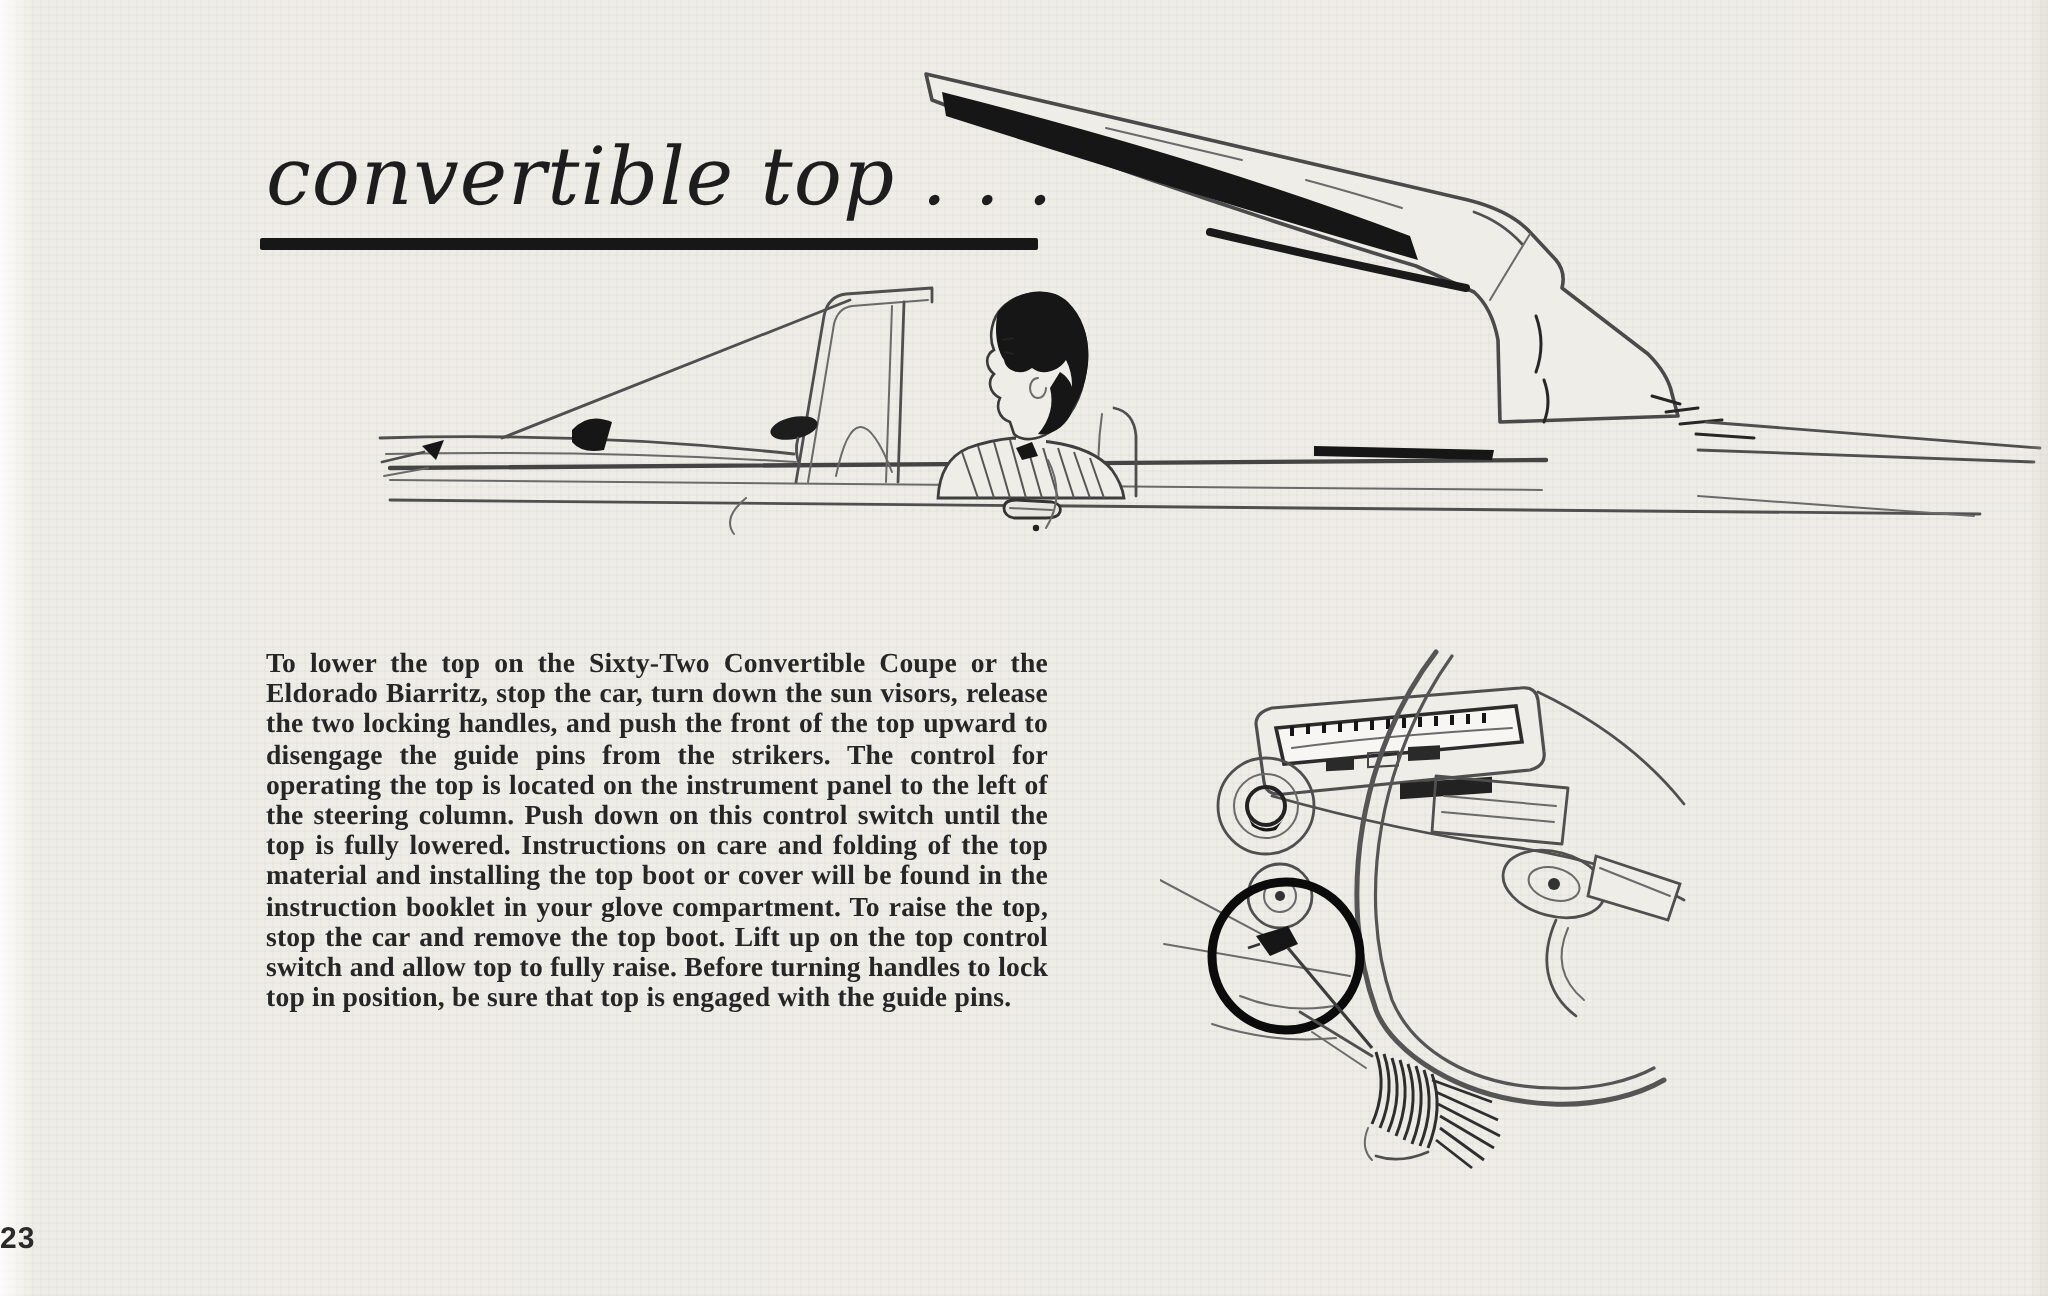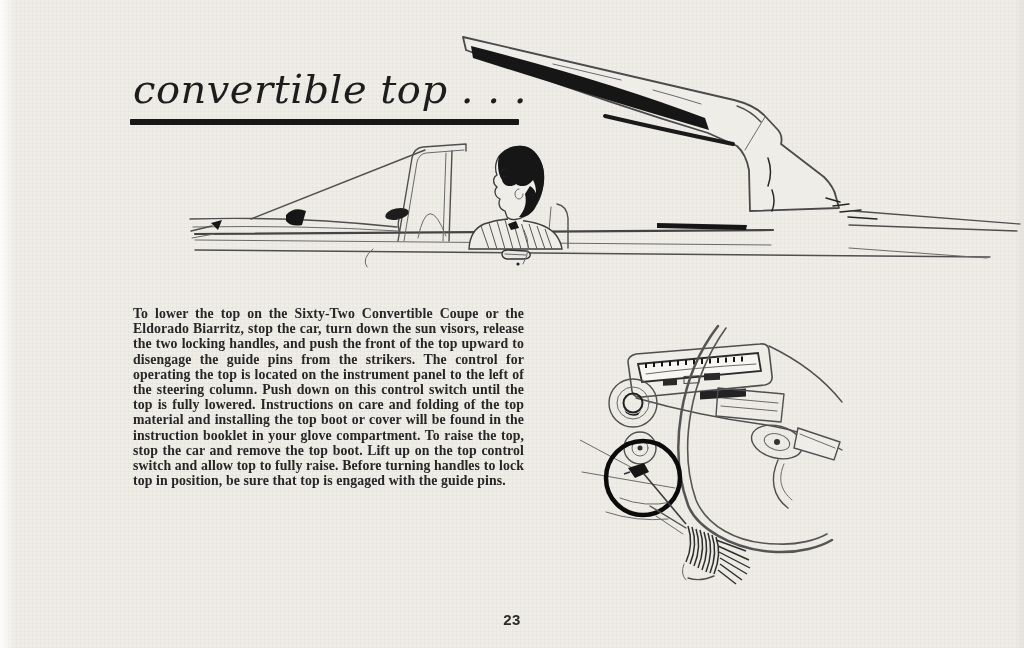--- a/index.html
+++ b/index.html
@@ -30,26 +30,26 @@
   }
   .title-rule{
     position:absolute;left:130px;top:119px;width:389px;height:6px;
     background:#171717;border-radius:1px;
   }
   .section-heading{
     position:absolute;left:133px;top:288px;margin:0;
     font-style:italic;font-weight:700;font-size:20px;line-height:24px;color:#1e1e1e;
   }
   .body-text{
-    position:absolute;left:133px;top:306px;width:391px;margin:0;
+    position:absolute;left:133px;top:324px;width:391px;margin:0;
     font-size:13.8px;line-height:15.2px;font-weight:700;color:#262626;
     text-align:justify;letter-spacing:0.1px;
   }
   .page-number{
-    position:absolute;left:0;right:0;top:611px;margin:0;text-align:center;
+    position:absolute;left:0;right:0;top:611px;margin:0;
     font-family:"Liberation Sans","DejaVu Sans",sans-serif;
     font-weight:700;font-size:15px;color:#2b2b2b;letter-spacing:0.5px;
   }
   .illus{position:absolute;}
   .illus svg{display:block;}
   .ln  {fill:none;stroke:#4f4f4f;stroke-width:1.4;stroke-linecap:round;stroke-linejoin:round;}
   .ln2 {fill:none;stroke:#444;stroke-width:2.2;stroke-linecap:round;stroke-linejoin:round;}
   .thin{fill:none;stroke:#6a6a6a;stroke-width:1;stroke-linecap:round;}
   .dk  {fill:none;stroke:#262626;stroke-width:1.5;stroke-linecap:round;stroke-linejoin:round;}
   .fillbg{fill:#efede7;}

